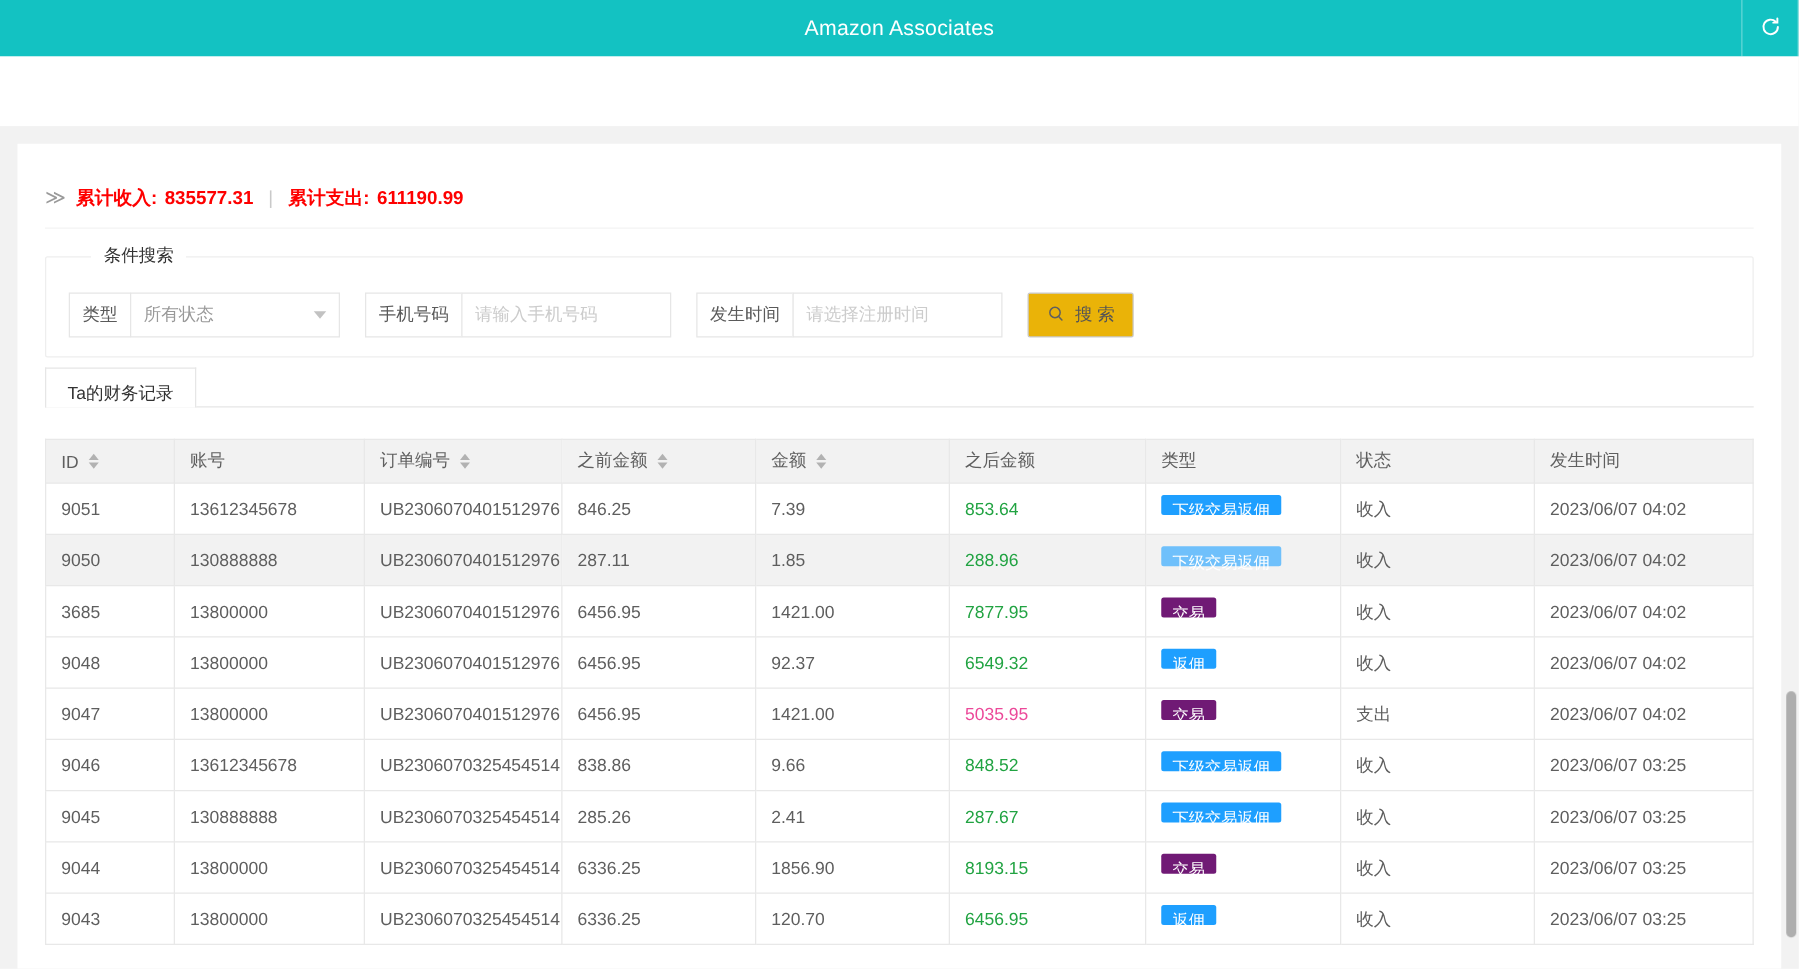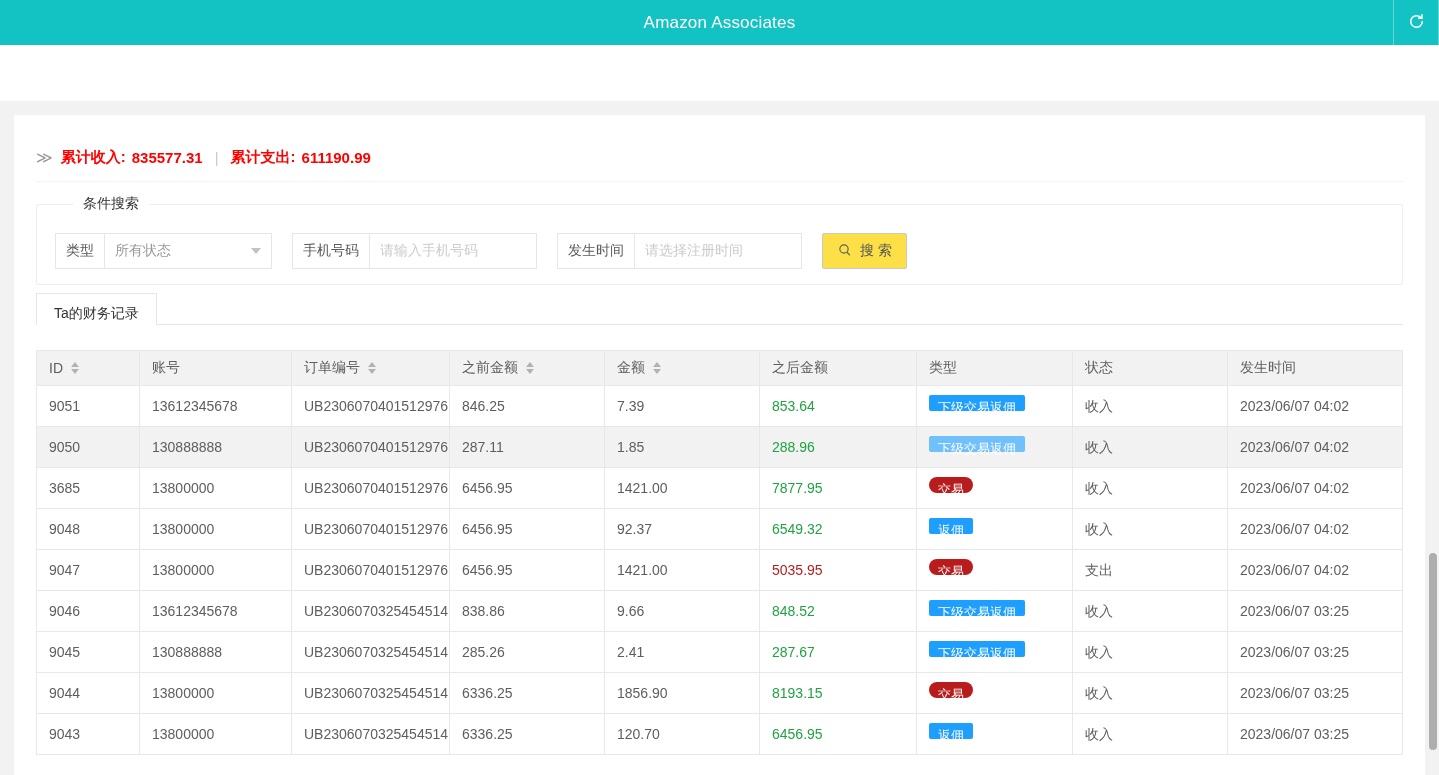--- a/index.html
+++ b/index.html
@@ -56,21 +56,21 @@
     border:1px solid #e6e6e6; font-size:14px; color:#5a5a5a; white-space:nowrap;
   }
   .field-input {
     width:168px; margin-left:-1px; border:1px solid #e6e6e6; background:#fff;
     display:flex; align-items:center; justify-content:space-between; padding:12px 10px;
     font-size:14px; color:#999; cursor:pointer;
   }
   .field-input .placeholder { color:#ccc; }
   .caret-down { width:0; height:0; border-left:5px solid transparent; border-right:5px solid transparent; border-top:6px solid #c2c2c2; }
   .search-btn {
-    height:36px; padding:0 14px; background:#fde047; border:1px solid #c9c9c9; border-radius:2px;
+    height:36px; padding:0 14px; background:#eab308; border:1px solid #c9c9c9; border-radius:2px;
     display:flex; align-items:center; gap:7px; font-size:14px; color:#555; cursor:pointer;
   }
 
   
   .tab-bar { margin-top:7px; border-bottom:1px solid #e6e6e6; }
   .tab-item {
     display:inline-block; height:32px; line-height:31px; padding:4px 17px;
     background:#fff; border:1px solid #e6e6e6; border-bottom:none;
     position:relative; top:1px; font-size:14px; color:#333; cursor:pointer;
   }
@@ -81,27 +81,27 @@
            overflow:hidden; white-space:nowrap; }
   th { background:#f2f2f2; color:#5f5f5f; font-weight:normal; padding:8px 12px; }
   td { color:#5e5e5e; line-height:20px; }
   tr.hovered td { background:#f2f2f2; }
   .th-inner { display:flex; align-items:center; }
   .sort { display:inline-flex; flex-direction:column; gap:2px; margin-left:8px; cursor:pointer; }
   .sort i { display:block; width:0; height:0; border-left:4px solid transparent; border-right:4px solid transparent; }
   .sort .up   { border-bottom:5px solid #b2b2b2; }
   .sort .down { border-top:5px solid #b2b2b2; }
   td.after.up   { color:#21a342; }
-  td.after.down { color:#b91c1c; }
+  td.after.down { color:#ec4899; }
   .type-btn {
     display:inline-block; height:16px; line-height:26px; padding:0 9px;
     border-radius:2px; color:#fff; font-size:13px; cursor:pointer; white-space:nowrap;
   }
   .type-btn.blue { background:#1E9FFF; }
-  .type-btn.red { background:#b91c1c;border-radius:10px; }
+  .type-btn.red { background:#701a75; }
   .type-btn.blue-light { background:#6fc0fb; }
 
   
   .scrollbar-thumb {
     position:fixed; right:2px; top:553px; width:8px; height:197px;
     background:#aeaeae; border-radius:4px;
   }
 </style>
 </head>
 <body>

